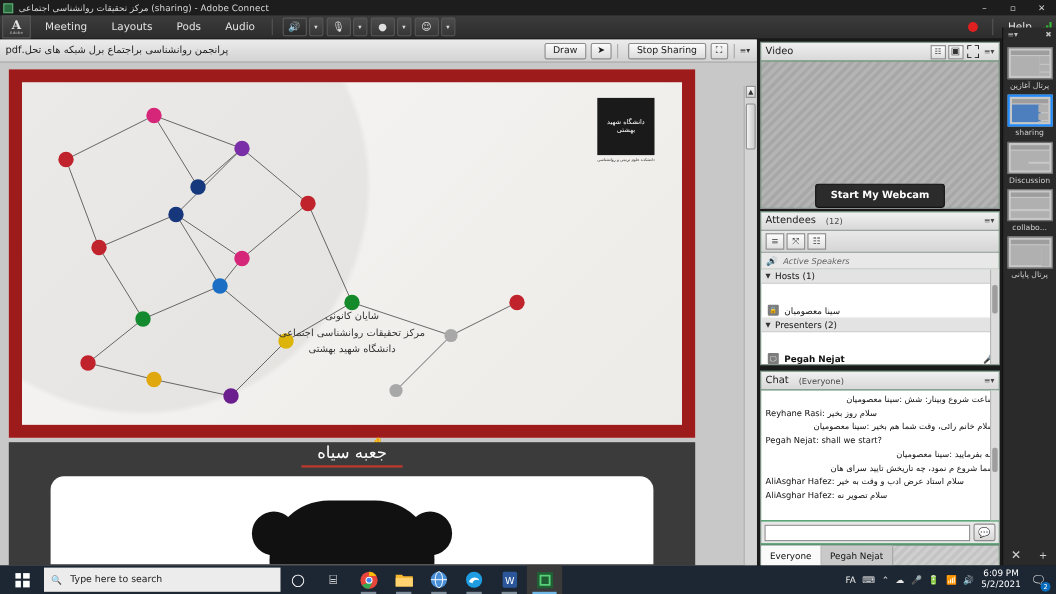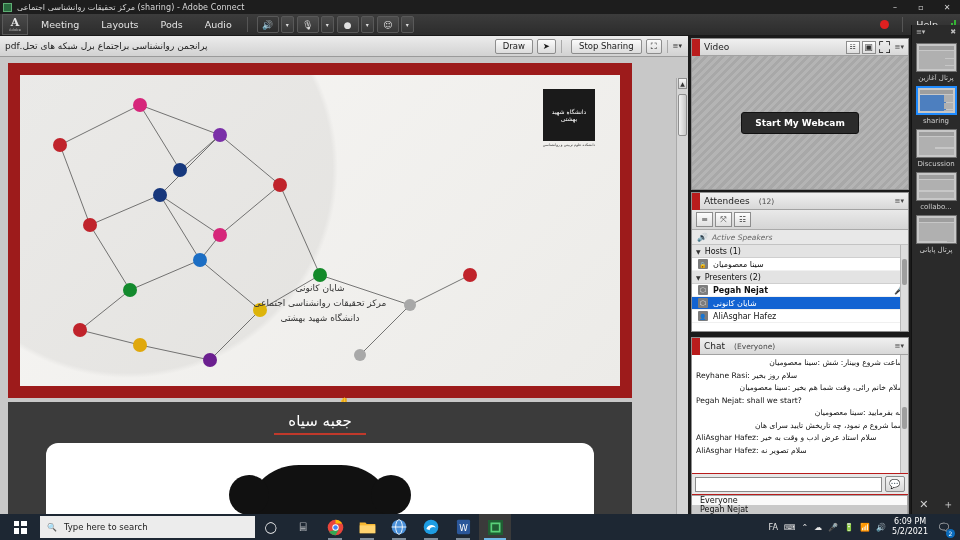--- a/index.html
+++ b/index.html
@@ -64,21 +64,21 @@
     font-size:9px; color:#333; line-height:15px;}
   .uni-logo{ position:absolute; right:18px; top:14px; width:66px;}
   .uni-logo .sq{ width:52px;height:52px;background:#1a1a1a; margin:0 auto;
      display:flex;align-items:center;justify-content:center;color:#fff;font-size:6px;
      text-align:center;direction:rtl;line-height:7px;}
   .uni-logo .cap{ font-size:3.6px; color:#333; text-align:center; direction:rtl; margin-top:2px;}
   .cursor-hand{ position:absolute; left:338px; top:340px; font-size:11px; color:#444;}
 
   
   .slide2{ position:relative; width:624px; height:120px; margin:4px 8px 0 8px; background:#3b3b3b;}
-  .s2-title{ text-align:center; padding-top:10px; direction:rtl; font-size:15px; color:#fff;}
+  .s2-title{ text-align:center; direction:rtl; font-size:15px; color:#fff;}
   .s2-underline{ width:92px;height:2px;background:#c0392b;margin:3px auto 0 auto;}
   .s2-card{ margin:8px 38px 0 38px; height:80px; background:#fff; border-radius:12px 12px 0 0;
     position:relative; overflow:hidden;}
   .brain{ position:absolute; left:50%; transform:translateX(-50%); top:22px; width:150px;height:90px;
     background:#111; border-radius:60px 60px 40px 40px;}
   .brain::before{content:"";position:absolute;left:-16px;top:10px;width:40px;height:40px;background:#111;border-radius:50%;}
   .brain::after{content:"";position:absolute;right:-16px;top:10px;width:40px;height:40px;background:#111;border-radius:50%;}
 
   
   .vscroll{ position:absolute; right:0; top:21px; width:12px; height:457px;
@@ -104,53 +104,53 @@
   .zoom-arrow{ width:13px;height:14px;border:1px solid #8b8b8b;background:linear-gradient(180deg,#fafafa,#d6d6d6);
     display:flex;align-items:center;justify-content:center;font-size:6px;color:#333;margin-left:2px;}
   .pb-sep{ width:1px;height:14px;background:#b0b0b0;margin:0 6px;}
   .hand-btn{ width:18px;height:16px;background:#b9b9b9;border:1px solid #8e8e8e;
     display:flex;align-items:center;justify-content:center;font-size:10px;color:#333;}
   .sync-btn{ position:absolute; right:16px; top:3px; height:15px; padding:0 9px;
     background:linear-gradient(180deg,#d2d2d2,#b4b4b4); border:1px solid #8a8a8a; border-radius:2px;
     font-size:8.5px;color:#222; display:flex;align-items:center;}
 
   
-  .pod{ position:absolute; background:#b91c1c; border:1px solid #8e8e8e;padding-left:8px; }
+  .pod{ position:absolute; background:#15803d; border:1px solid #8e8e8e; }
   .pod-hdr{ height:17px; background:linear-gradient(180deg,#f0f0f0,#d8d8d8);
     border-bottom:1px solid #a2a2a2; display:flex;align-items:center; padding:0 4px; position:relative;}
   .pod-title{ font-size:9px;color:#1c1c1c;}
   .pod-sub{ font-size:7.5px;color:#4a4a4a; margin-left:9px;}
   .pod-menu{ position:absolute; right:4px; top:4px; font-size:7px; color:#444;}
   .pod-hdr-btn{ width:14px;height:13px;border:1px solid #8d8d8d;background:linear-gradient(180deg,#fff,#dedede);
     margin-left:2px; display:flex;align-items:center;justify-content:center;}
 
   
   #videoPod{ left:691px; top:38px; width:218px; height:152px; }
   .video-body{ position:absolute;left:0;top:17px;right:0;bottom:0;
     background:repeating-linear-gradient(135deg,#b4b4b4 0 3px,#a8a8a8 3px 6px);
-    display:flex;align-items:center;justify-content:center;}
+    display:flex;align-items:flex-end;justify-content:center;}
   .webcam-btn{ background:#2b2b2b;border:1px solid #111;border-radius:3px;color:#fff;
     font-size:9px; padding:5px 13px; font-weight:bold;}
 
   
   #attPod{ left:691px; top:192px; width:218px; height:140px; }
   .att-toolbar{ position:absolute;left:0;top:17px;width:100%;height:20px;
     background:linear-gradient(180deg,#e9e9e9,#d5d5d5);border-bottom:1px solid #aaa;
     display:flex;align-items:center;padding-left:4px;}
   .att-tb{ width:17px;height:15px;border:1px solid #8d8d8d;background:linear-gradient(180deg,#fdfdfd,#e0e0e0);
     margin-right:2px; display:flex;align-items:center;justify-content:center;font-size:8px;color:#333;}
   .act-spk{ position:absolute;left:0;top:37px;width:100%;height:15px;background:#e8e8e8;
     border-bottom:1px solid #c3c3c3; display:flex;align-items:center;padding-left:5px;
     font-size:7.5px;color:#666;font-style:italic;}
   .att-list{ position:absolute;left:0;top:52px;right:0;bottom:0;overflow:hidden;background:#fff;}
   .att-grp{ height:13px;background:#e3e3e3;border-bottom:1px solid #cfcfcf;
     display:flex;align-items:center;padding-left:4px;font-size:8px;color:#111;}
   .att-grp .tri{ font-size:6px;margin-right:4px;color:#333;}
   .att-row{ height:13px; display:flex;align-items:center;padding-left:6px;font-size:8px;color:#111;
-    border-bottom:1px solid #f0f0f0; position:relative;}
+    border-bottom:1px solid #f0f0f0; position:relative;margin-top:18px;}
   .att-row.sel{ background:#1263d2; color:#fff; }
   .att-av{ width:10px;height:10px;margin-right:5px;background:#7d7d7d;border-radius:1px;
     display:flex;align-items:center;justify-content:center;font-size:6px;color:#fff;}
   .att-rtl{ direction:rtl; }
   .att-mic{ position:absolute;right:4px;font-size:8px;color:#c0392b;}
   .att-scroll{ position:absolute;right:0;top:52px;width:8px;bottom:0;background:#dcdcdc;border-left:1px solid #b6b6b6;}
   .att-scroll .th{position:absolute;left:1px;top:14px;width:5px;height:26px;background:#9e9e9e;border-radius:2px;}
 
   
   #chatPod{ left:691px; top:337px; width:218px; height:177px; }
@@ -161,21 +161,21 @@
   .chat-scroll{ position:absolute;right:0;top:17px;width:8px;height:118px;background:#dcdcdc;border-left:1px solid #b6b6b6;}
   .chat-scroll .th{position:absolute;left:1px;top:52px;width:5px;height:22px;background:#9e9e9e;border-radius:2px;}
   .chat-input-row{ position:absolute;left:0;top:136px;width:100%;height:20px;background:#e7e7e7;
     display:flex;align-items:center;padding:0 3px;}
   .chat-input{ flex:1;height:15px;background:#fff;border:1px solid #8a8a8a;}
   .chat-send{ width:20px;height:16px;margin-left:3px;border:1px solid #8a8a8a;
     background:linear-gradient(180deg,#f4f4f4,#d8d8d8);border-radius:2px;
     display:flex;align-items:center;justify-content:center;font-size:9px;color:#333;}
   .chat-tabs{ position:absolute;left:0;top:157px;width:100%;height:19px;
     background:repeating-linear-gradient(135deg,#cfcfcf 0 3px,#c4c4c4 3px 6px);
-    border-top:1px solid #a6a6a6; display:flex;align-items:stretch;flex-direction:column;}
+    border-top:1px solid #a6a6a6; display:flex;align-items:stretch;}
   .chat-tab{ padding:0 8px; display:flex;align-items:center; font-size:8px;color:#111;
     background:#ececec;border-right:1px solid #a6a6a6;}
   .chat-tab.active{ background:#fafafa; }
   .chat-tab.inactive{ background:#c9c9c9; }
 
   
   .layout-strip{ position:absolute; left:911px; top:25px; width:49px; height:489px;
     background:#2a2a2a; border-left:1px solid #111;}
   .ls-head{ height:14px; display:flex;align-items:center;justify-content:space-between;
     padding:0 4px; color:#bdbdbd;font-size:7px;}

